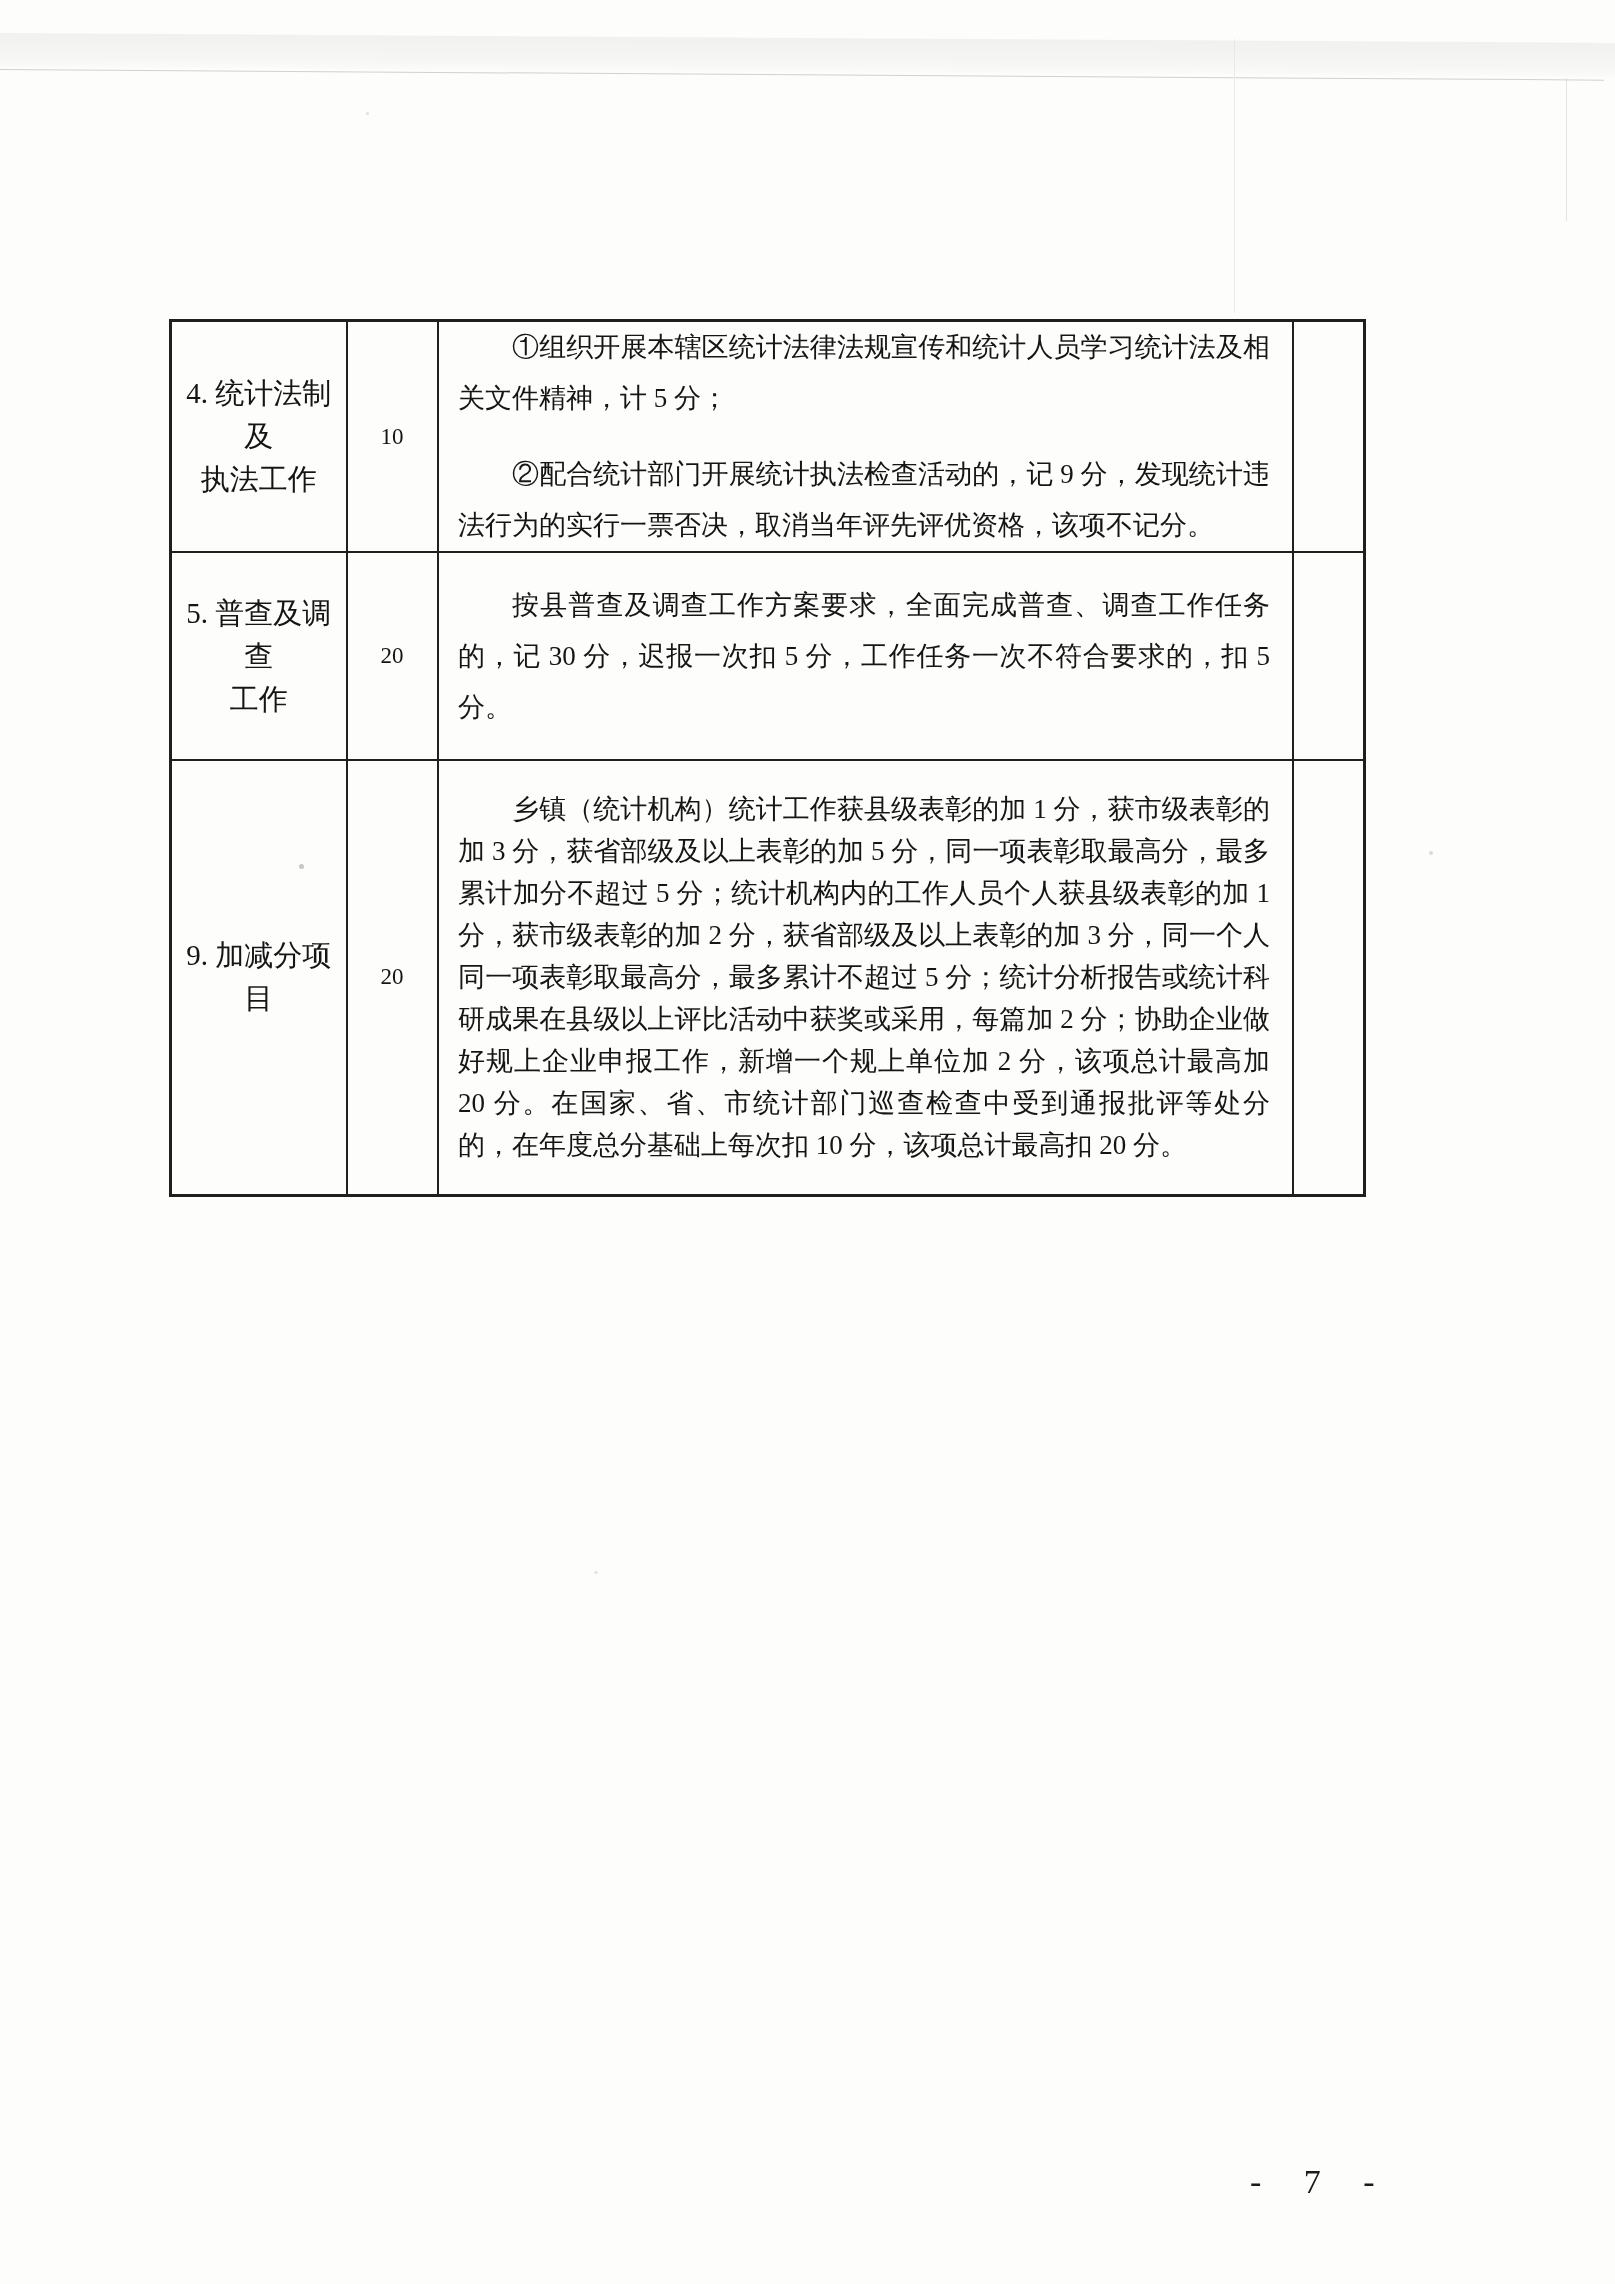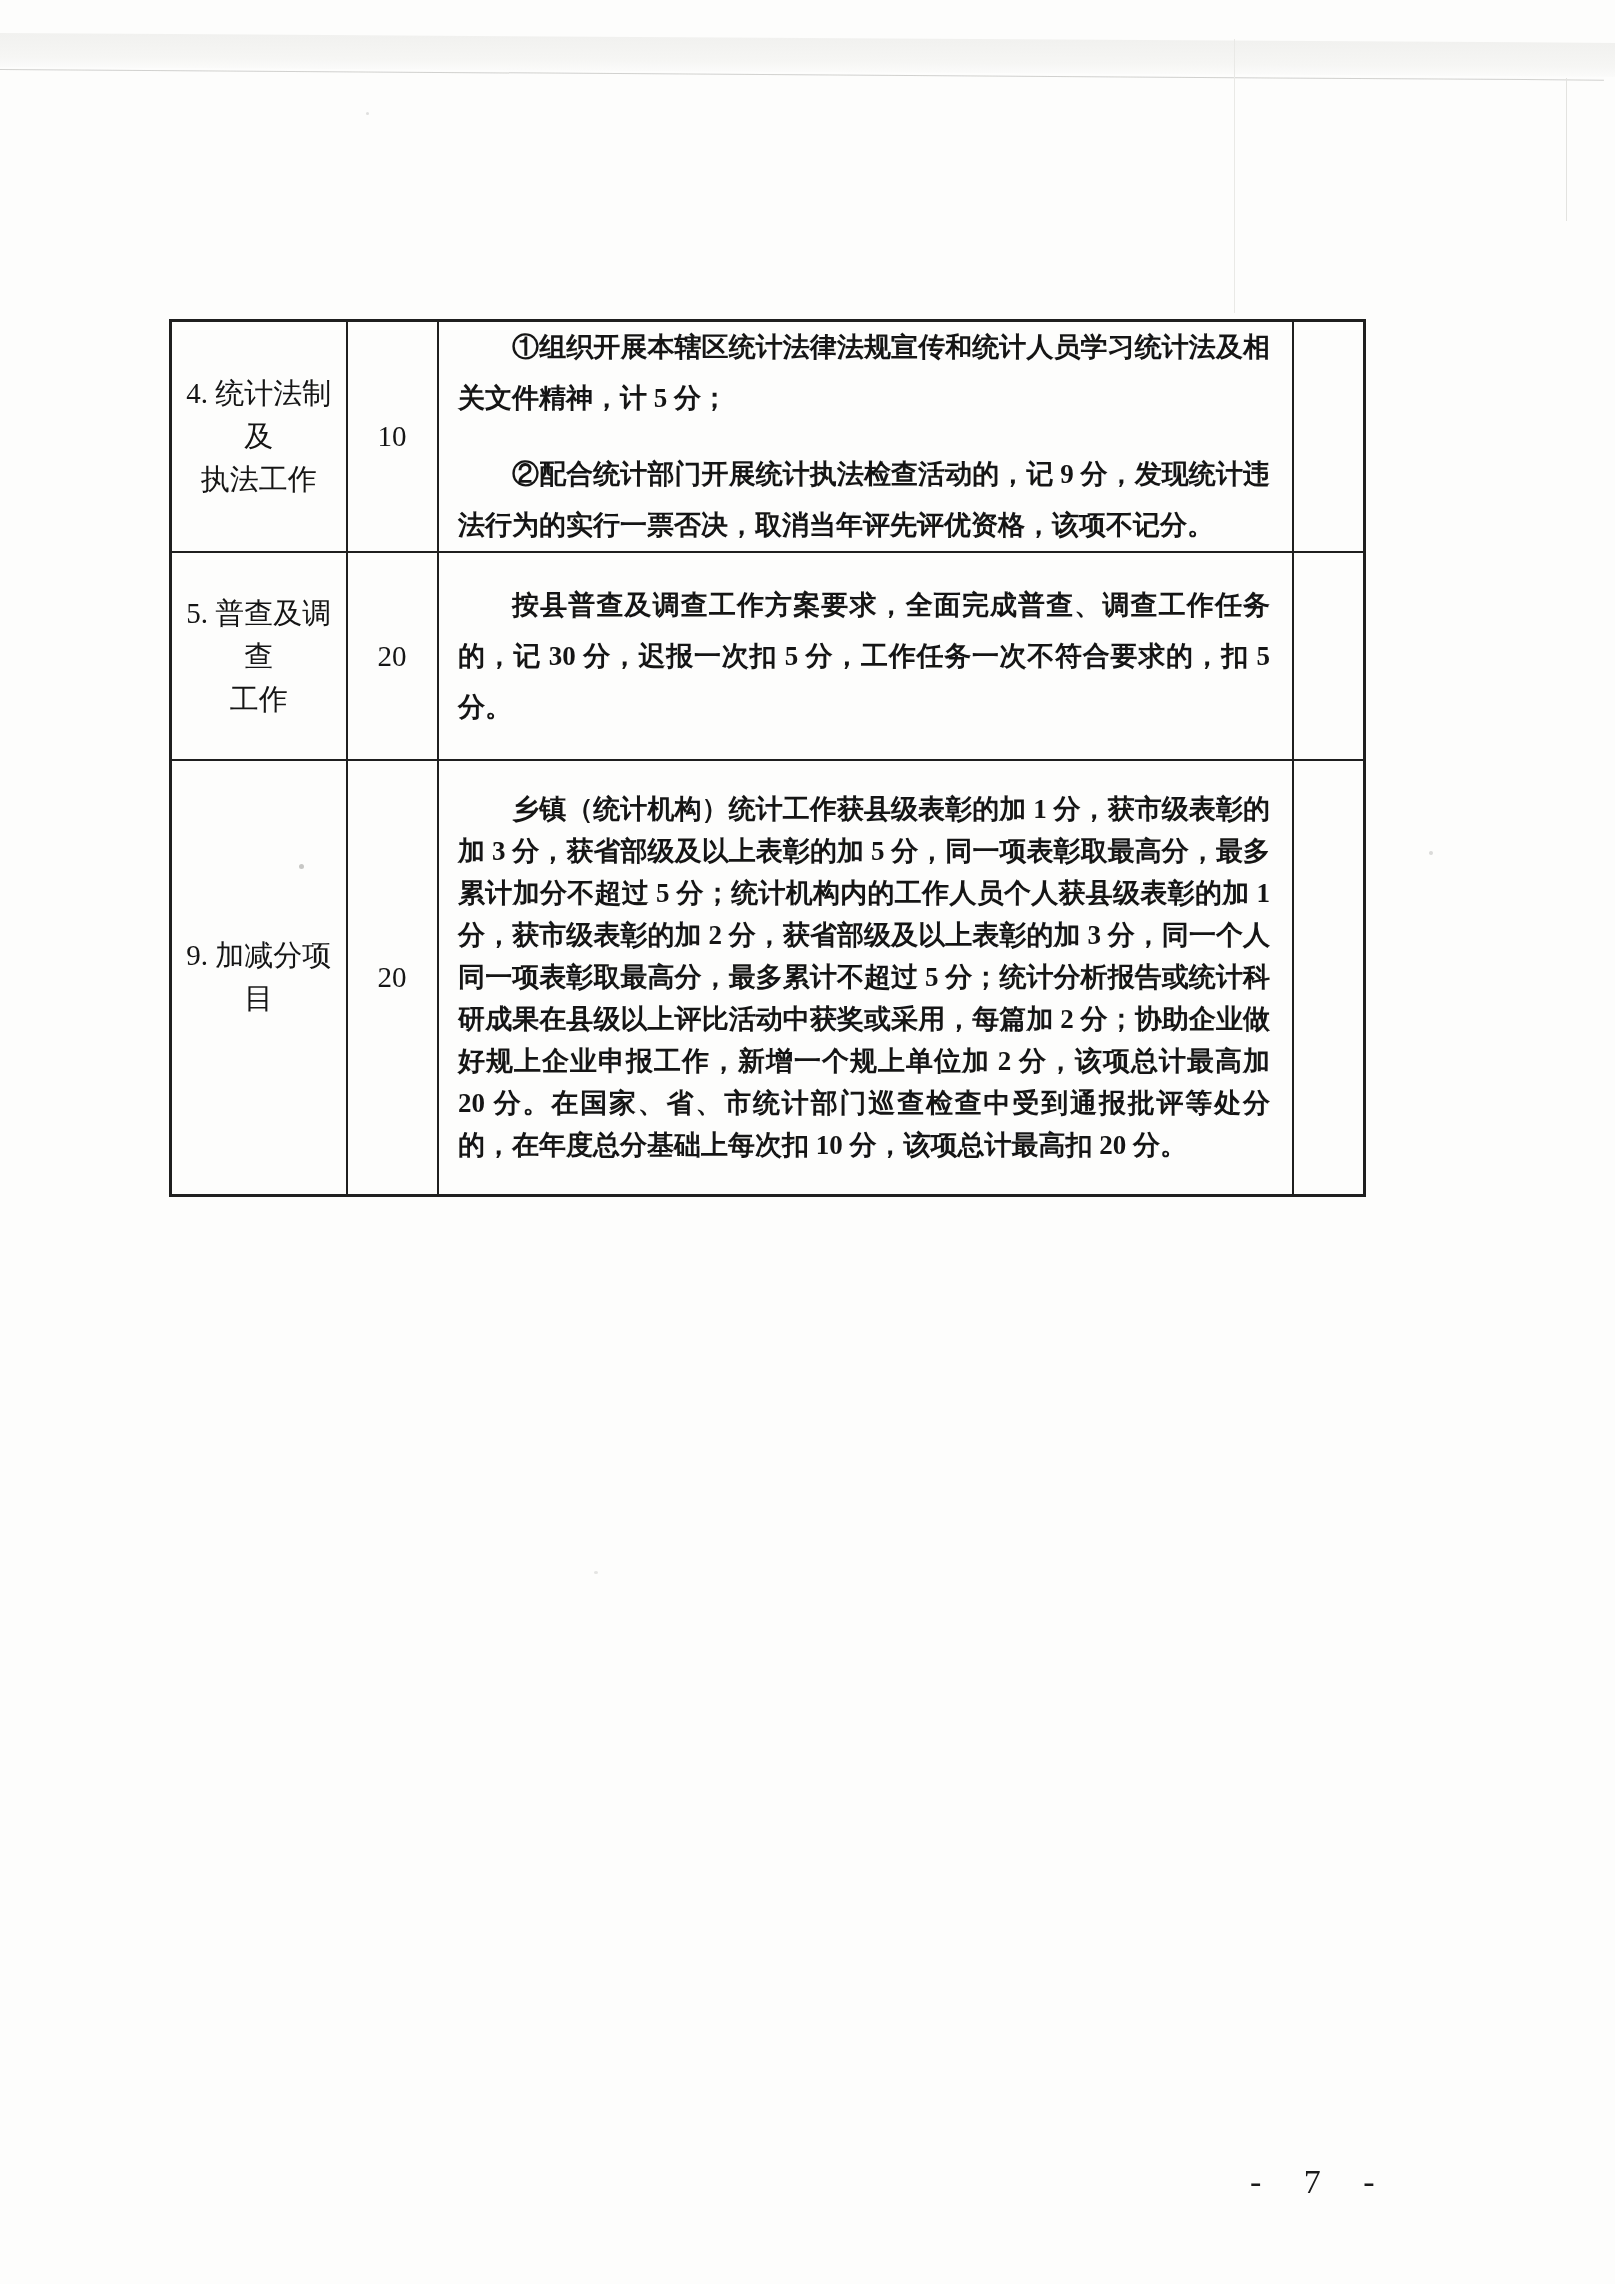--- a/index.html
+++ b/index.html
@@ -56,26 +56,25 @@
     vertical-align: middle;
   }
   td.cell-item {
     text-align: center;
     font-size: 29px;
     line-height: 43px;
     padding: 0 11px;
   }
   td.cell-points {
     text-align: center;
-    font-size: 29px;
+    font-size: 23px;
   }
   td.cell-criteria {
     padding: 0 21.5px 0 19.6px;
     font-size: 27px;
-    font-weight: bold;
   }
   td.cell-criteria p {
     text-align: justify;
     text-indent: 2em;
     line-height: 51px;
   }
   tr.row-6 td.cell-criteria p { line-height: 42px; }
   td.cell-criteria p + p { margin-top: 25px; }
   td.cell-score { background: transparent; }
 

